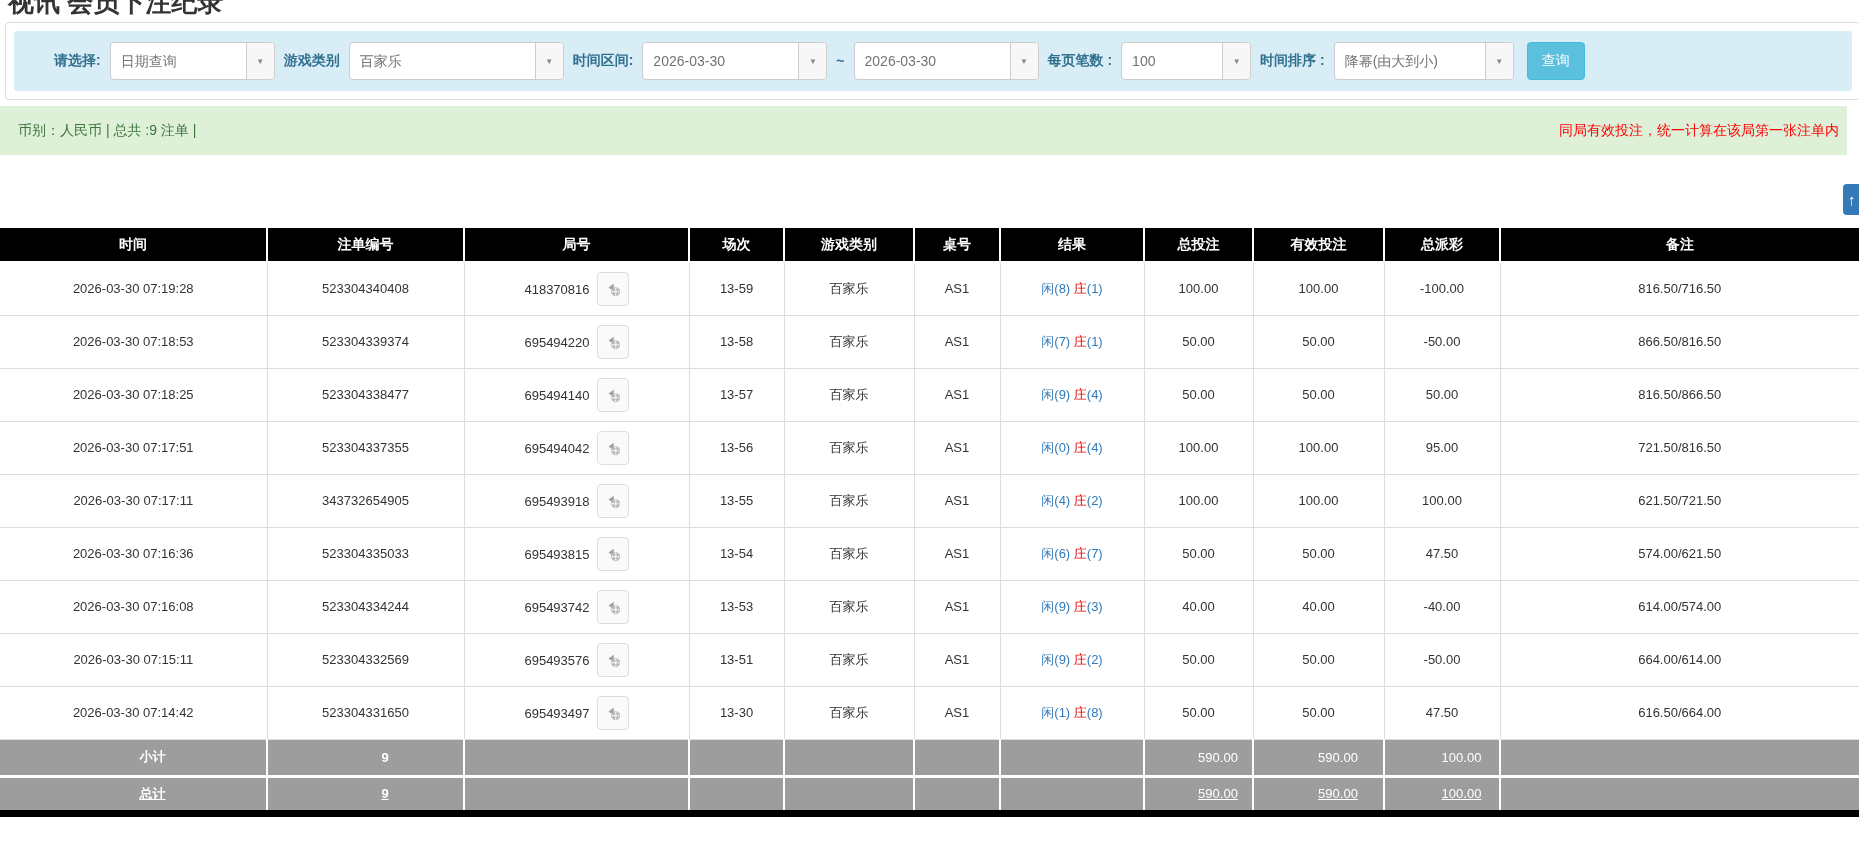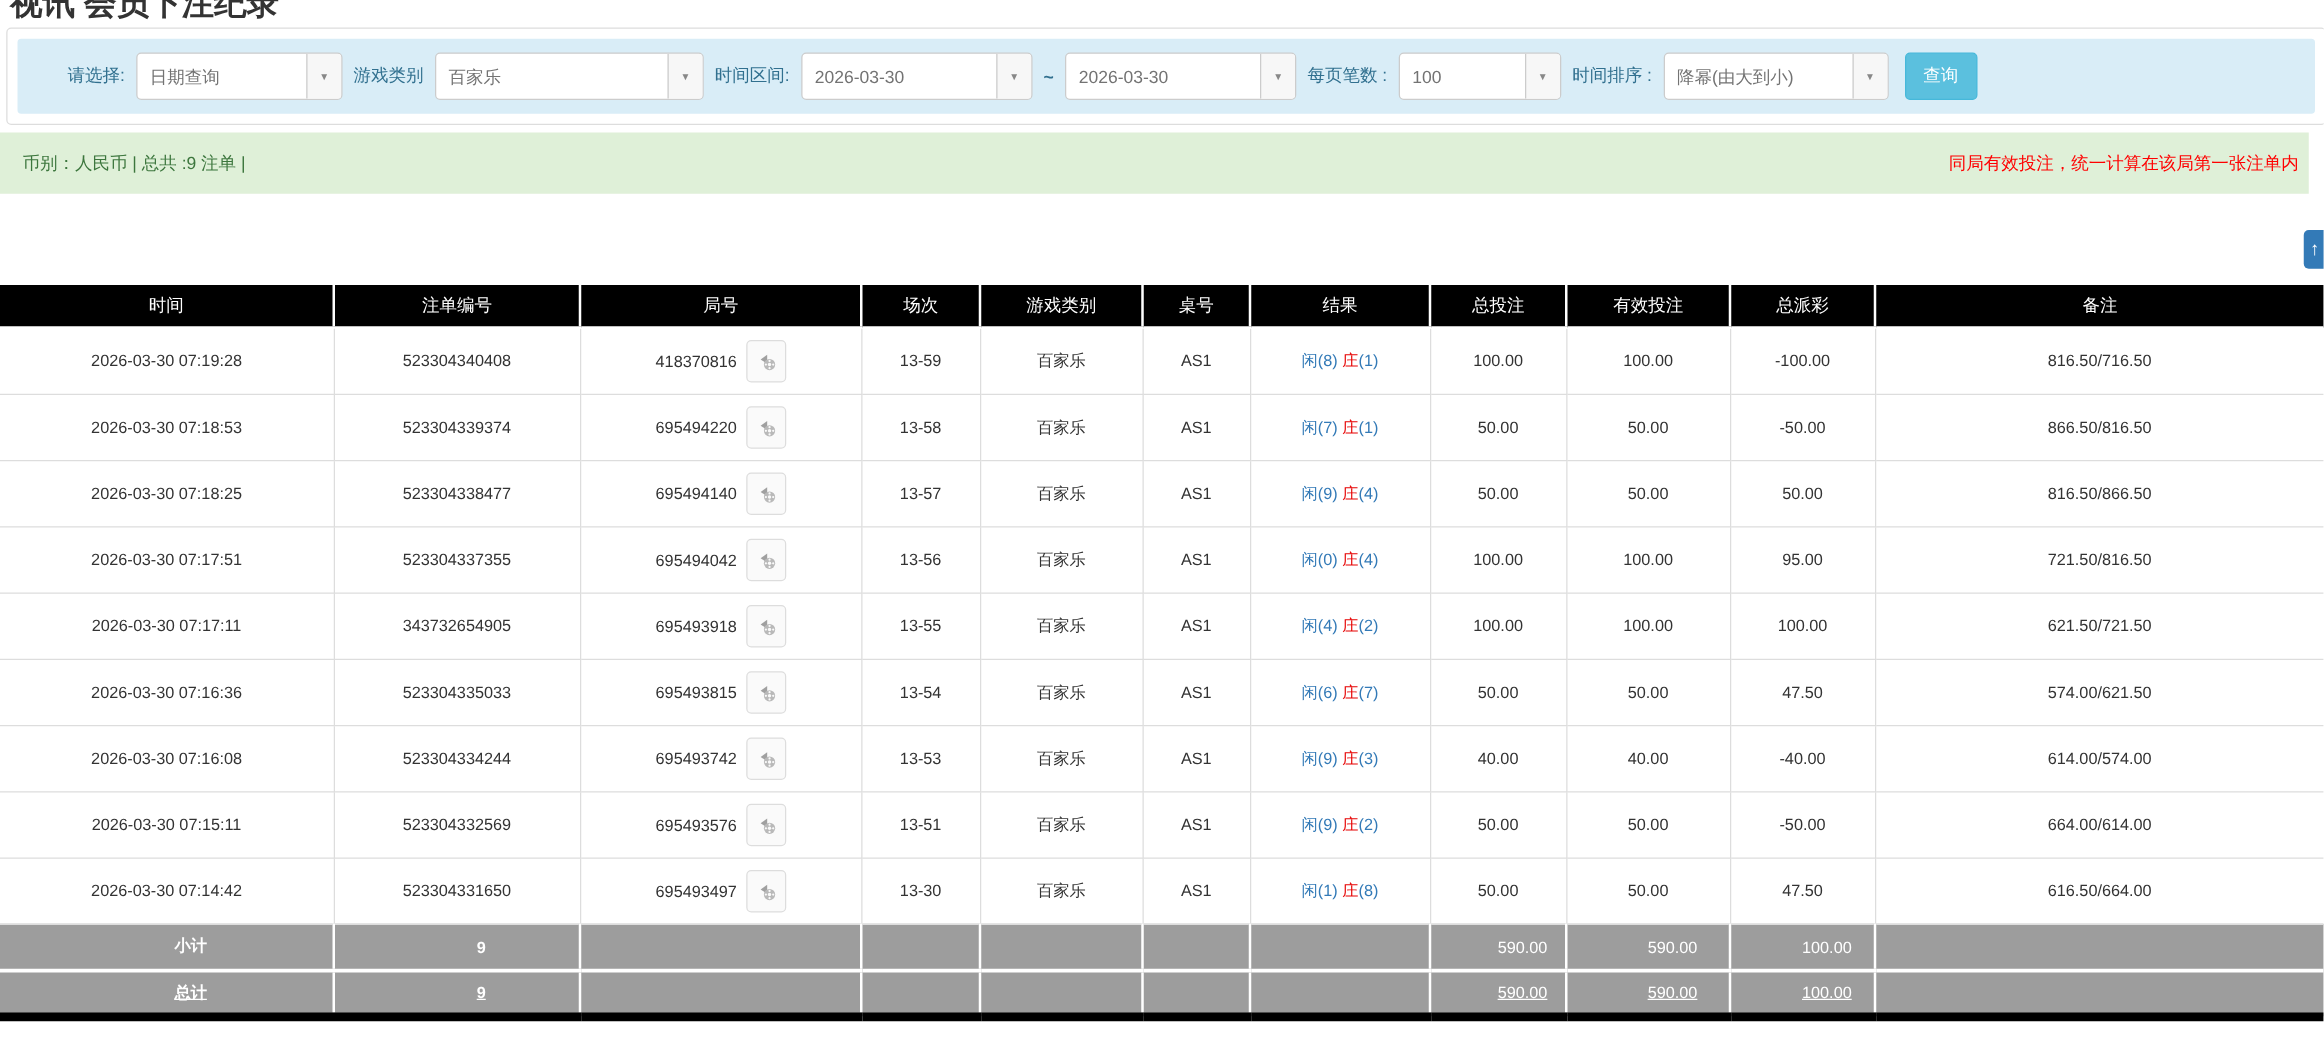--- a/index.html
+++ b/index.html
@@ -14,21 +14,21 @@
   }
   
   .filter-panel {
     position: absolute; top: 22px; left: 5px; right: -2px; height: 78px;
     border: 1px solid #ddd; border-radius: 4px; background: #fff; padding: 8px;
   }
   .filter-bar {
     background: #d9edf7; border-radius: 3px; height: 60px;
     display: flex; align-items: center; padding: 0 10px 0 40px; gap: 9px;
   }
-  .lbl { font-size: 14px; font-weight: normal; color: #31708f; white-space: nowrap; }
+  .lbl { font-size: 14px; font-weight: bold; color: #31708f; white-space: nowrap; }
   .combo {
     display: flex; align-items: stretch; height: 38px; background: #fff;
     border: 1px solid #ccc; border-radius: 4px; overflow: hidden; cursor: pointer;
   }
   .combo .val { flex: 1; padding: 0 10px; line-height: 36px; font-size: 14px; color: #737373; white-space: nowrap; overflow: hidden; }
   .combo .arrow {
     width: 28px; border-left: 1px solid #ccc; background: #f7f7f7;
     display: flex; align-items: center; justify-content: center;
     color: #888; font-size: 8px; cursor: pointer;
   }
@@ -51,21 +51,21 @@
     position: absolute; top: 184px; right: -22px; width: 38px; height: 31px;
     background: #337ab7; border: none; border-radius: 4px; color: #fff;
     font-size: 15px; text-align: left; padding-left: 5px; cursor: pointer;
   }
   
   table.records {
     position: absolute; top: 228px; left: 0; width: 1859px;
     border-collapse: collapse; table-layout: fixed; font-size: 13px;
   }
   .records thead th {
-    background: #000; color: #fff; font-weight: normal; height: 34px;
+    background: #000; color: #fff; font-weight: bold; height: 34px;
     font-size: 14px; text-align: center; border-bottom: 2px solid #fff;
   }
   .records thead th + th { border-left: 2px solid #fff; }
   .records tbody td {
     height: 53px; border: 1px solid #ddd; text-align: center;
     color: #333; vertical-align: middle; background: #fff;
     white-space: nowrap; overflow: hidden;
   }
   .records tbody td:first-child { border-left: none; }
   .records tbody td:last-child  { border-right: none; }

